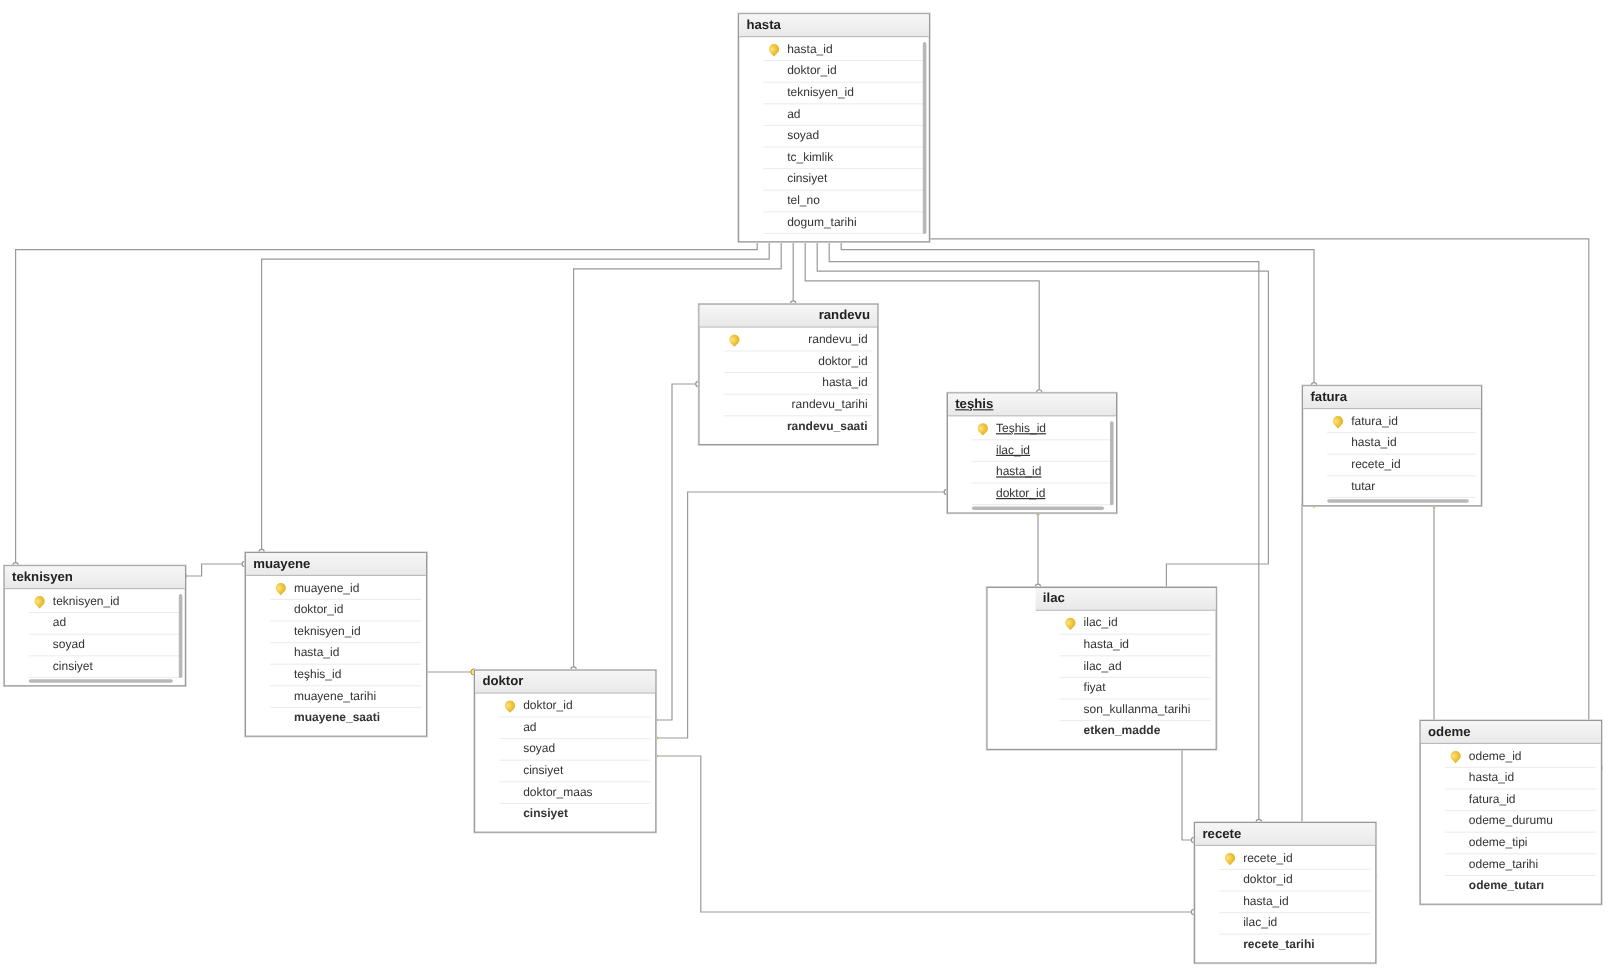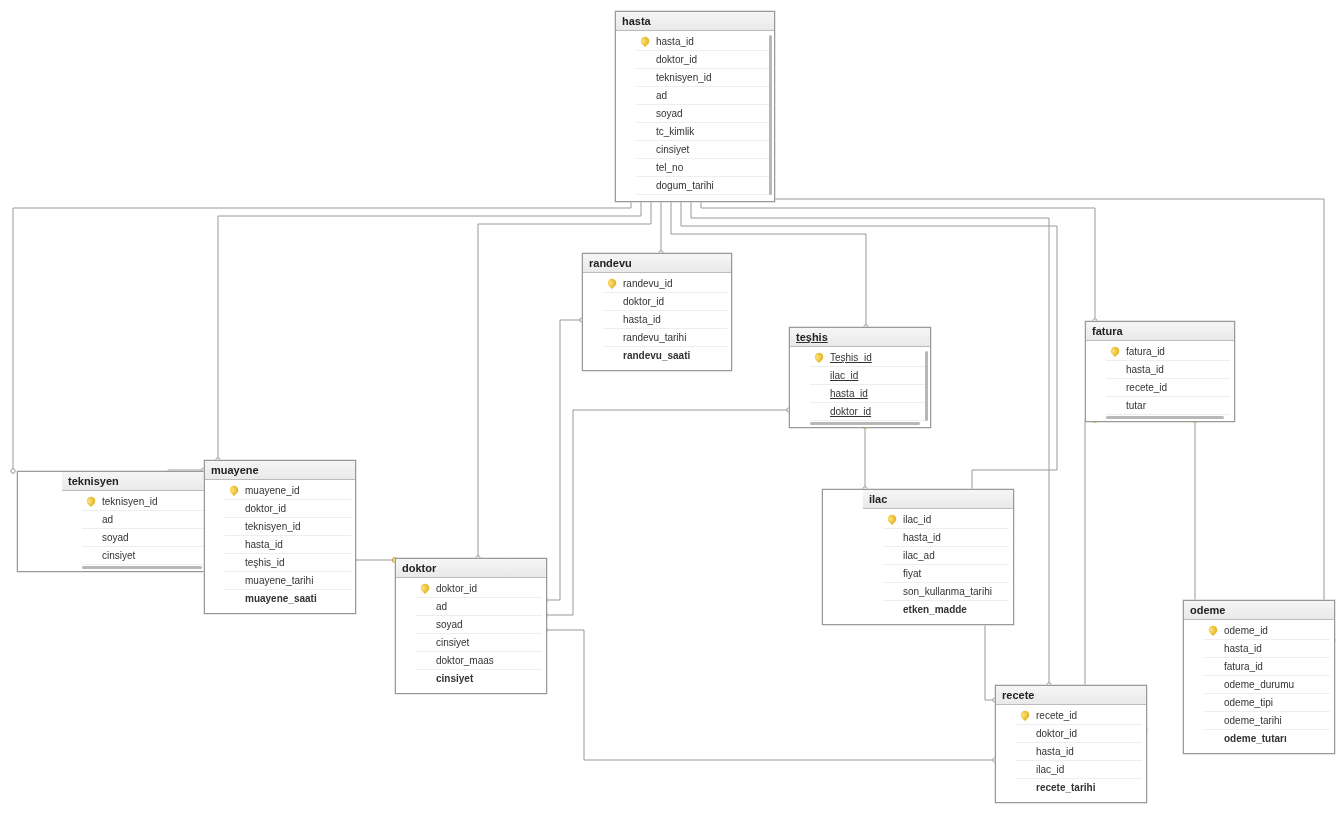--- a/index.html
+++ b/index.html
@@ -167,21 +167,21 @@
             <span class="key-icon blank"></span>
             <span class="col-name">tel_no</span>
           </div>
           <div class="row">
             <span class="key-icon blank"></span>
             <span class="col-name">dogum_tarihi</span>
           </div>
           <div class="scroll-v"></div>
         </div>
       </div>
-      <div class="table" style="left: 582px; top: 253px; width: 148px;">
+      <div class="table" style="left: 582px; top: 253px; width: 148px; text-align: right;">
         <div class="table-header">randevu</div>
         <div class="table-body">
           <div class="row">
             <span class="key-icon pk"></span>
             <span class="col-name">randevu_id</span>
           </div>
           <div class="row">
             <span class="key-icon blank"></span>
             <span class="col-name">doktor_id</span>
           </div>
@@ -237,21 +237,21 @@
             <span class="key-icon blank"></span>
             <span class="col-name">recete_id</span>
           </div>
           <div class="row">
             <span class="key-icon blank"></span>
             <span class="col-name">tutar</span>
           </div>
           <div class="scroll-h"></div>
         </div>
       </div>
-      <div class="table" style="left: 17px; top: 471px; width: 150px; padding-left: 44px;">
+      <div class="table" style="left: 3px; top: 471px; width: 150px;">
         <div class="table-header">teknisyen</div>
         <div class="table-body">
           <div class="row">
             <span class="key-icon pk"></span>
             <span class="col-name">teknisyen_id</span>
           </div>
           <div class="row">
             <span class="key-icon blank"></span>
             <span class="col-name">ad</span>
           </div>

